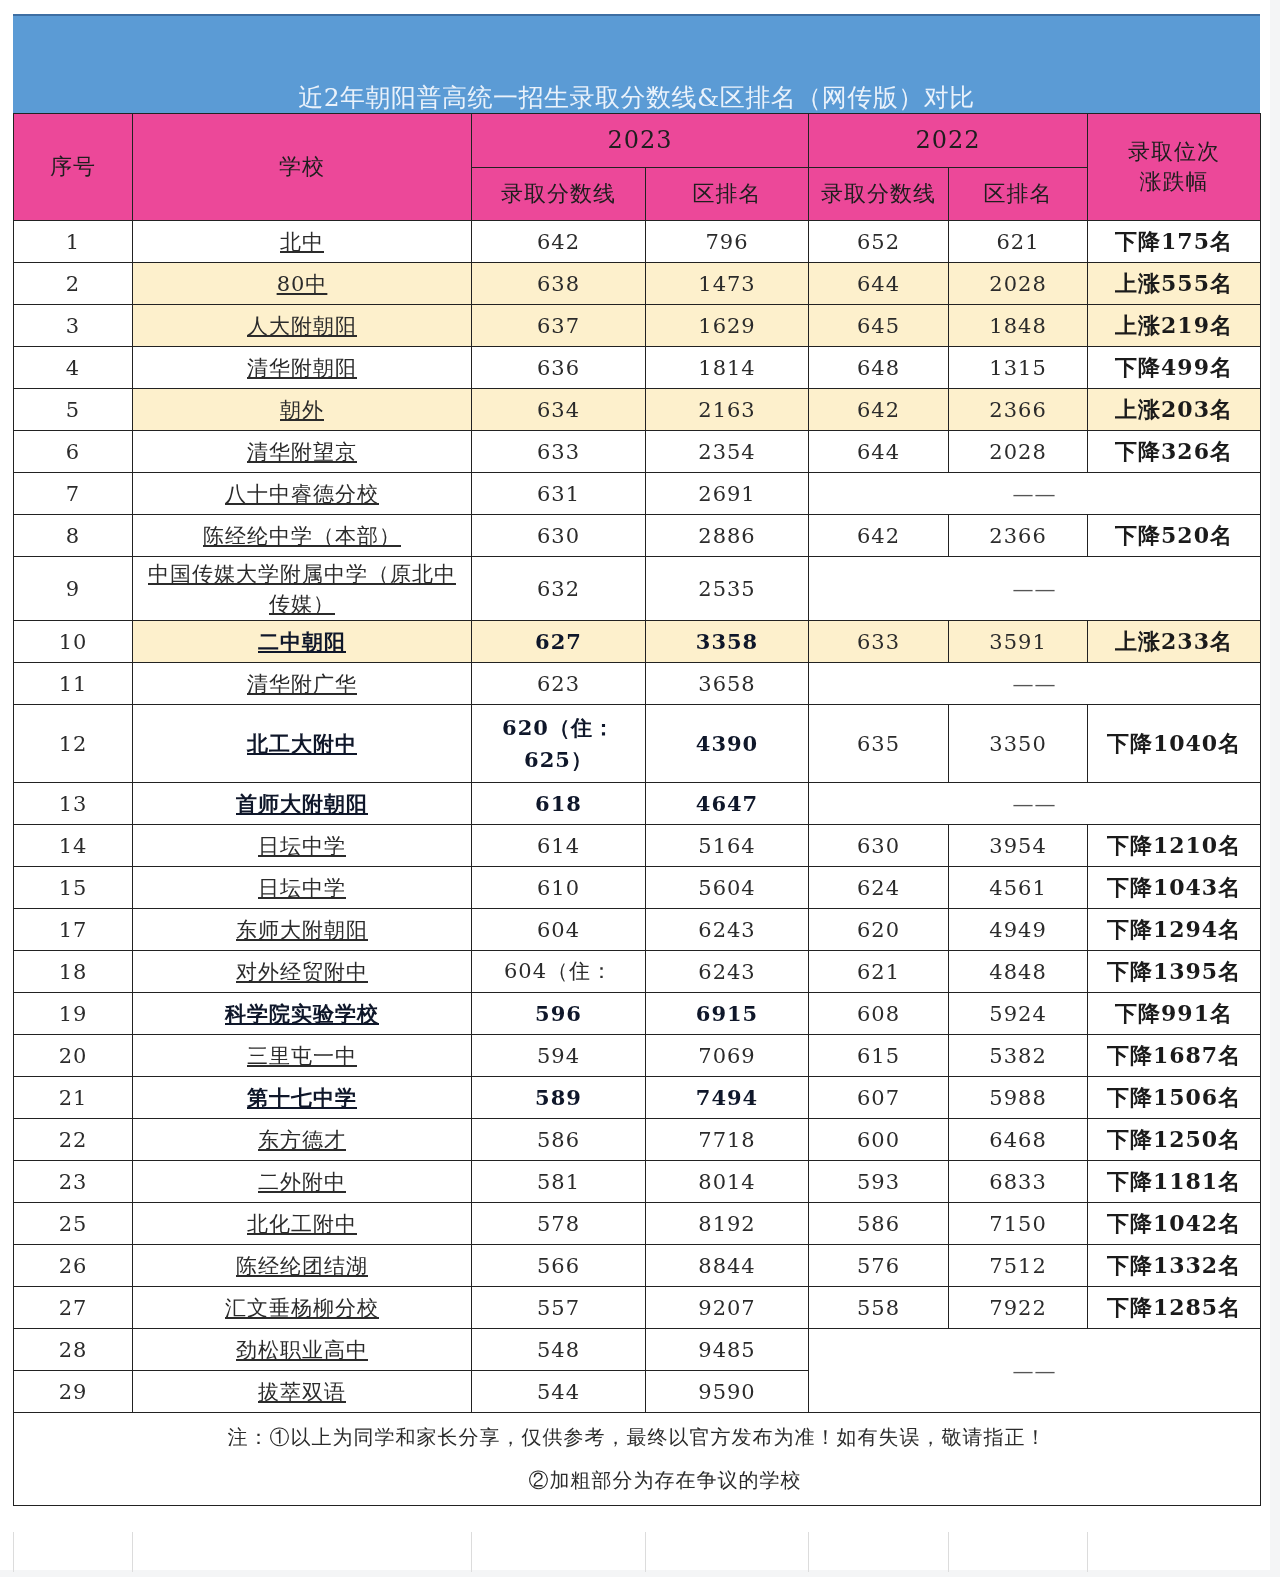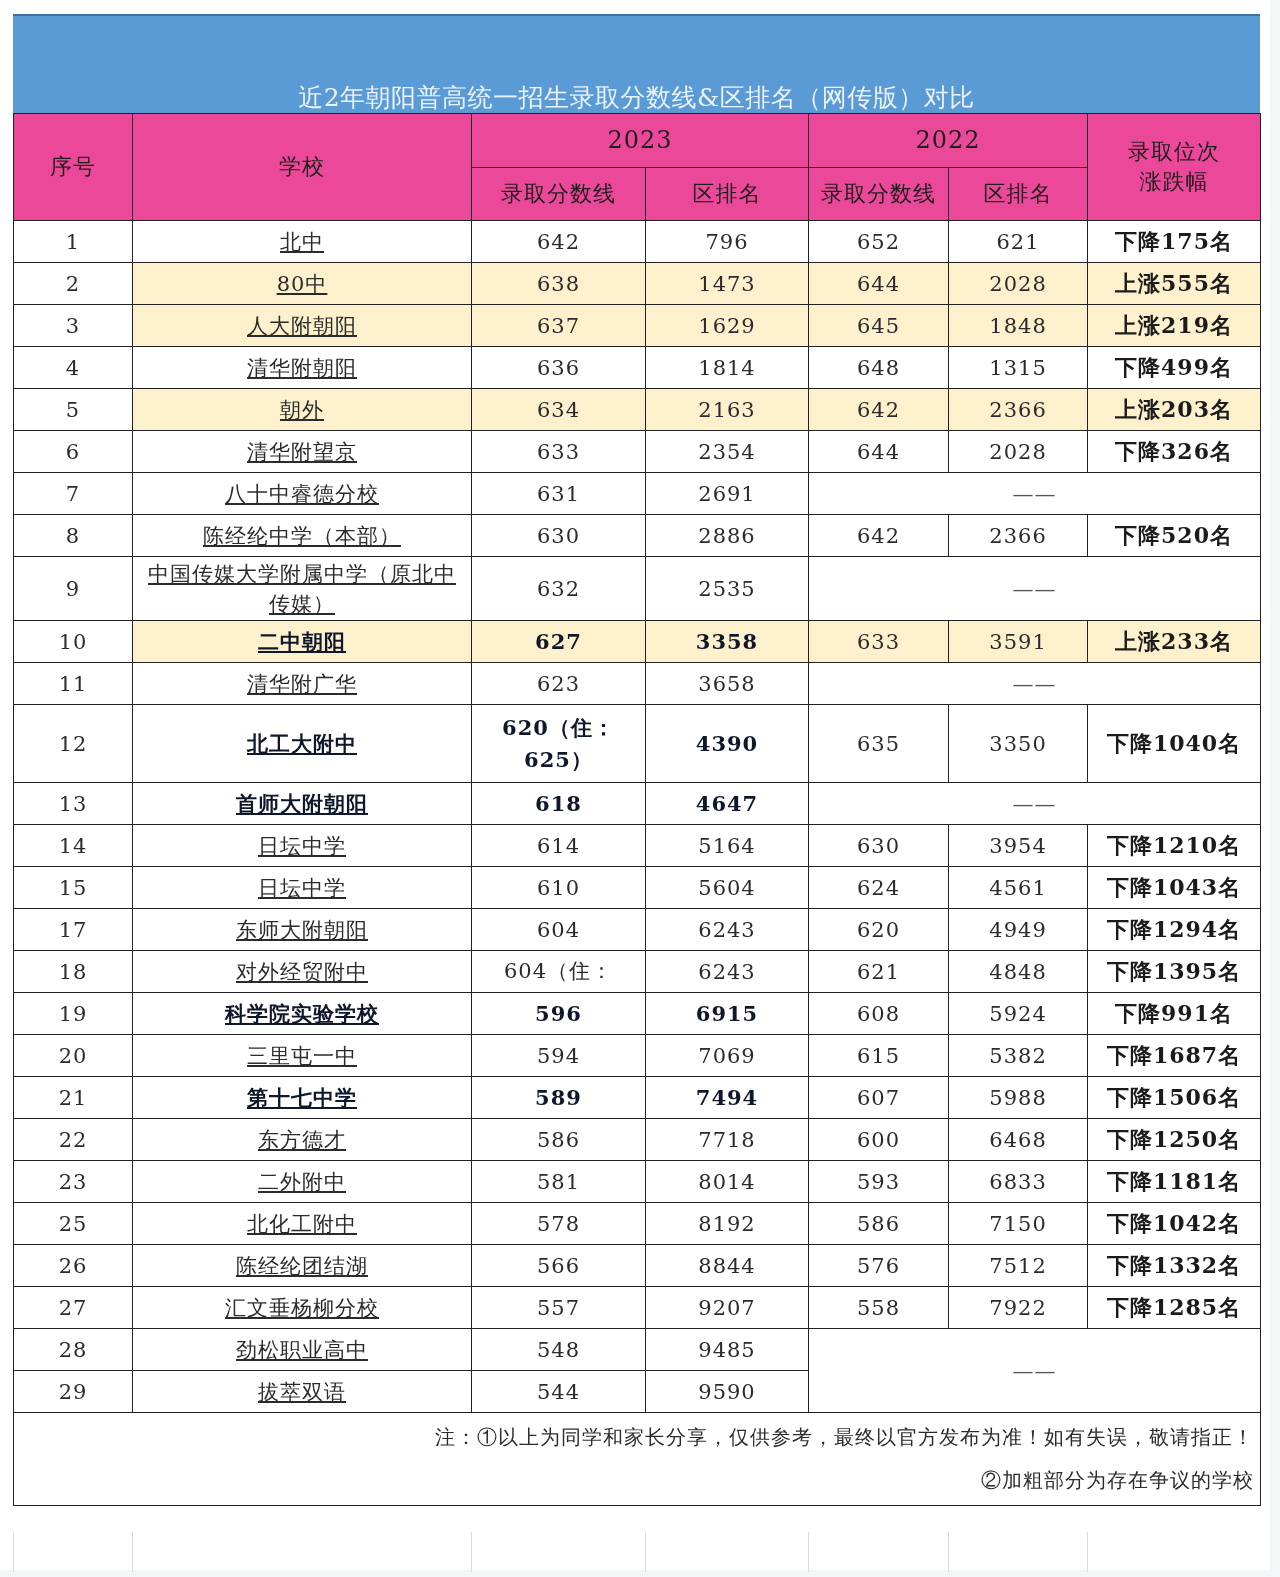--- a/index.html
+++ b/index.html
@@ -24,21 +24,21 @@
   tr.row td { height:41px; }
   tr.row.tall td { height:63px; }
   tr.row.xtall td { height:77px; }
   .hdr td { background:#ec4899; font-size:22px; color:#1e1e1e; }
   .hl { background:#fdf0cc; }
   .bold { font-weight:bold; color:#0f172a;margin-left:44px; }
   .change { font-weight:bold; color:#1b1b1b; font-size:22px; }
   .dash { color:#555; }
   .school-wrap { line-height:30px; padding:0 6px;text-decoration:underline; }
   .clip { overflow:hidden; height:41px; line-height:28px; padding-top:6px; box-sizing:border-box; }
-  .notes td { height:92px; text-align:right; vertical-align:middle; font-size:20px; padding:0 6px; }
+  .notes td { height:92px; text-align:center; vertical-align:middle; font-size:20px; padding:0 6px; }
   .notes .line2 { padding-left:56px; display:block;margin-top:16px; }
   .faint-grid { position:absolute; top:1532px; height:40px; border-left:1px solid #dcdcdc; }
 </style>
 </head>
 <body>
 
 <div class="sheet"></div>
 
 <div class="title-band">
   <span>近2年朝阳普高统一招生录取分数线&amp;区排名（网传版）对比</span>

